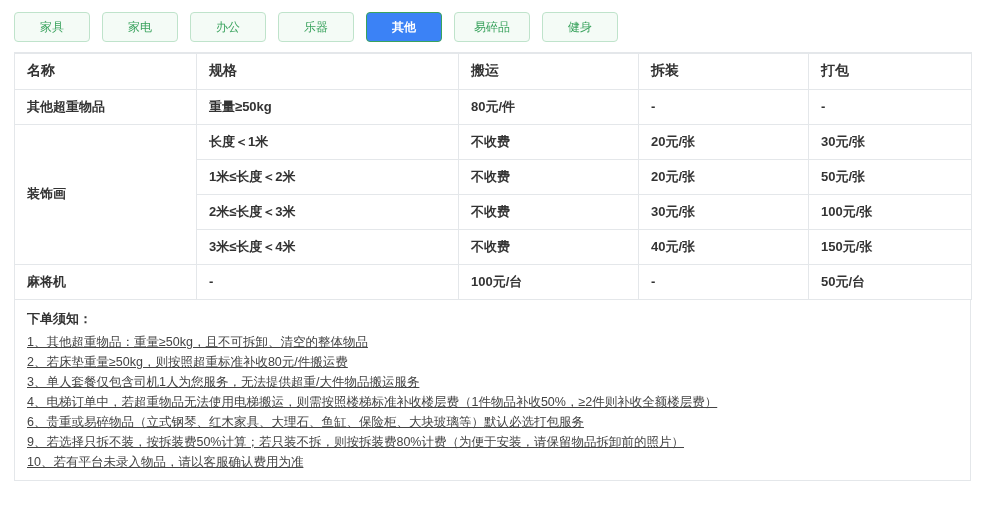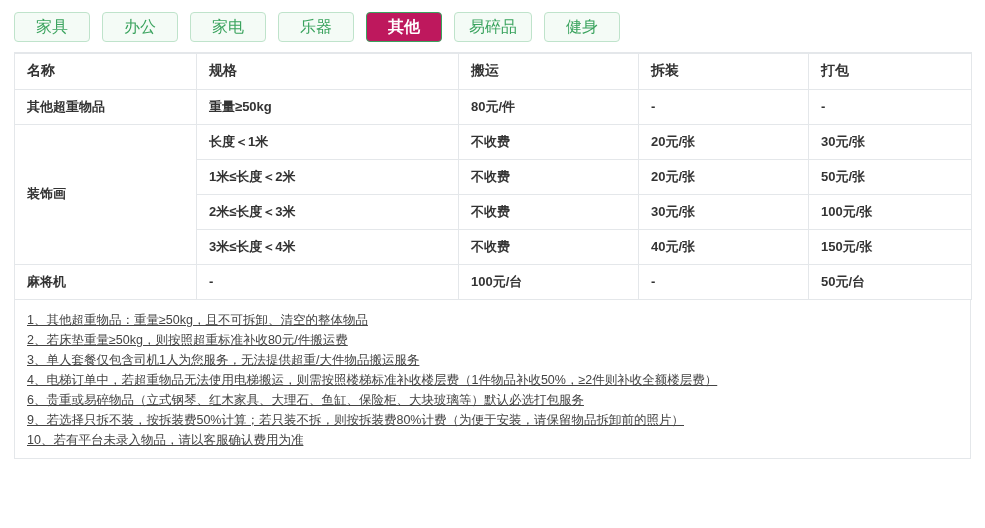--- a/index.html
+++ b/index.html
@@ -31,28 +31,28 @@
   }
   .tab {
     min-width: 76px;
     height: 30px;
     line-height: 28px;
     text-align: center;
     border: 1px solid #bfe3cb;
     border-radius: 4px;
     background: #f4fbf6;
     color: #3aa35e;
-    font-size: 16px;
+    font-size: 12px;
     padding: 0 14px;
     box-sizing: border-box;
     cursor: pointer;
     user-select: none;
   }
   .tab.active {
-    background: #be185d;
+    background: #3b82f6;
     border-color: #3aa35e;
     color: #ffffff;
     font-weight: bold;
   }
   
   .table-wrap {
     padding: 0 14px;
     box-sizing: border-box;
   }
   table.price-table {
@@ -117,22 +117,22 @@
     text-decoration: underline;
   }
 </style>
 </head>
 <body>
 
 <div class="page">
 
   <div class="tabs">
     <div class="tab">家具</div>
+    <div class="tab">家电</div>
     <div class="tab">办公</div>
-    <div class="tab">家电</div>
     <div class="tab">乐器</div>
     <div class="tab active">其他</div>
     <div class="tab">易碎品</div>
     <div class="tab">健身</div>
   </div>
 
   <div class="table-wrap">
     <table class="price-table">
       <colgroup>
         <col class="col-name">
@@ -191,20 +191,21 @@
           <td>-</td>
           <td>100元/台</td>
           <td>-</td>
           <td>50元/台</td>
         </tr>
       </tbody>
     </table>
   </div>
 
   <div class="notes">
+    <div class="notes-title">下单须知：</div>
     <ol>
       <li>1、其他超重物品：重量≥50kg，且不可拆卸、清空的整体物品</li>
       <li>2、若床垫重量≥50kg，则按照超重标准补收80元/件搬运费</li>
       <li>3、单人套餐仅包含司机1人为您服务，无法提供超重/大件物品搬运服务</li>
       <li>4、电梯订单中，若超重物品无法使用电梯搬运，则需按照楼梯标准补收楼层费（1件物品补收50%，≥2件则补收全额楼层费）</li>
       <li>6、贵重或易碎物品（立式钢琴、红木家具、大理石、鱼缸、保险柜、大块玻璃等）默认必选打包服务</li>
       <li>9、若选择只拆不装，按拆装费50%计算；若只装不拆，则按拆装费80%计费（为便于安装，请保留物品拆卸前的照片）</li>
       <li>10、若有平台未录入物品，请以客服确认费用为准</li>
     </ol>
   </div>

